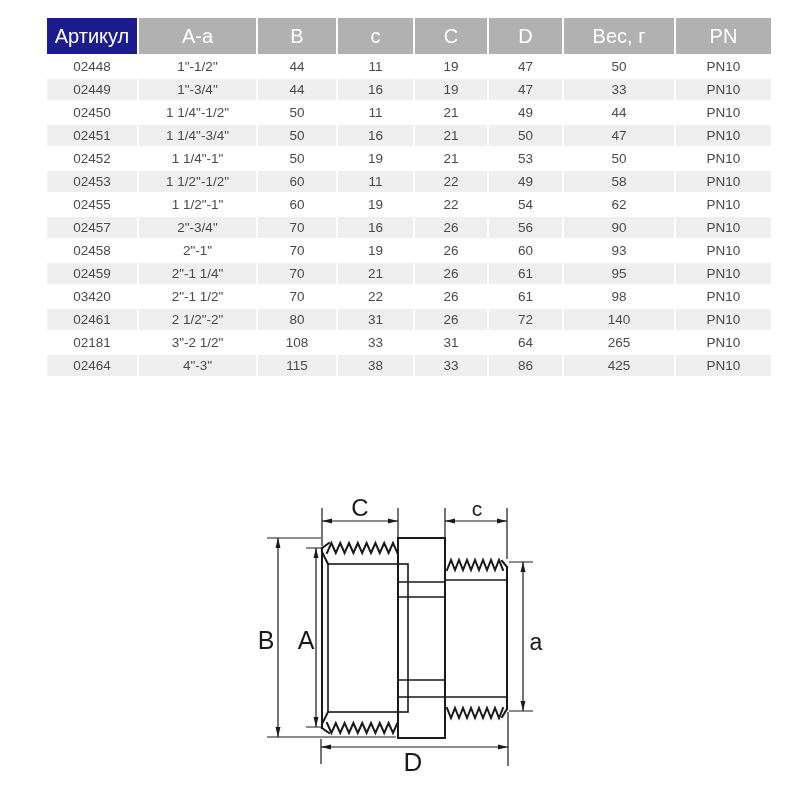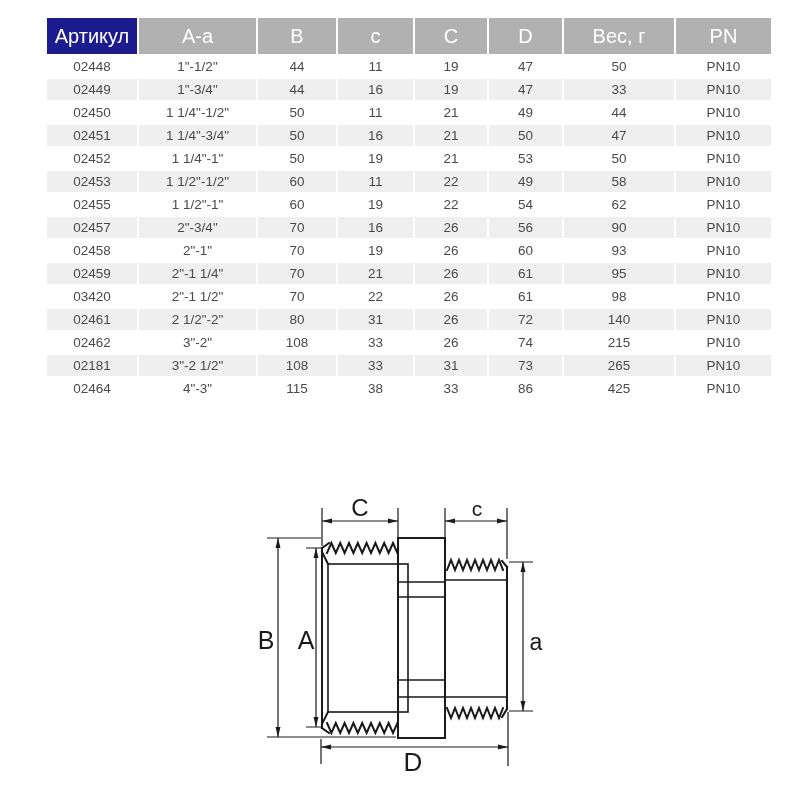--- a/index.html
+++ b/index.html
@@ -169,36 +169,26 @@
         <td>02461</td>
         <td>2 1/2"-2"</td>
         <td>80</td>
         <td>31</td>
         <td>26</td>
         <td>72</td>
         <td>140</td>
         <td>PN10</td>
       </tr>
       <tr>
-        <td>02462</td>
-        <td>3"-2"</td>
-        <td>108</td>
-        <td>33</td>
-        <td>26</td>
-        <td>74</td>
-        <td>215</td>
-        <td>PN10</td>
-      </tr>
-      <tr>
         <td>02181</td>
         <td>3"-2 1/2"</td>
         <td>108</td>
         <td>33</td>
         <td>31</td>
-        <td>73</td>
+        <td>64</td>
         <td>265</td>
         <td>PN10</td>
       </tr>
       <tr>
         <td>02464</td>
         <td>4"-3"</td>
         <td>115</td>
         <td>38</td>
         <td>33</td>
         <td>86</td>

